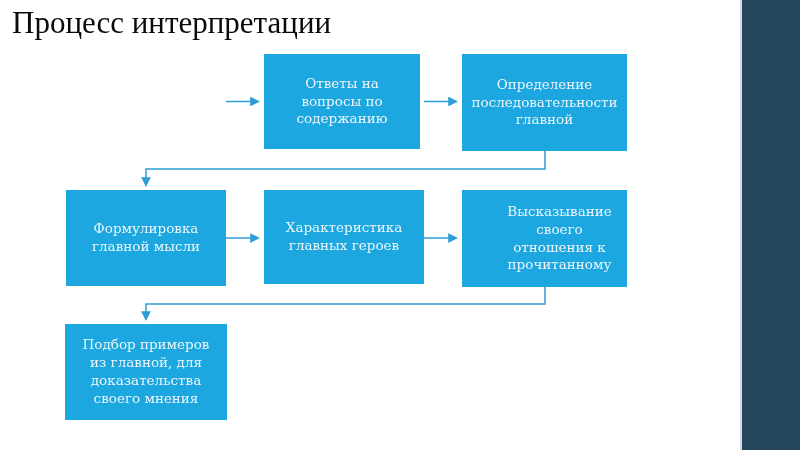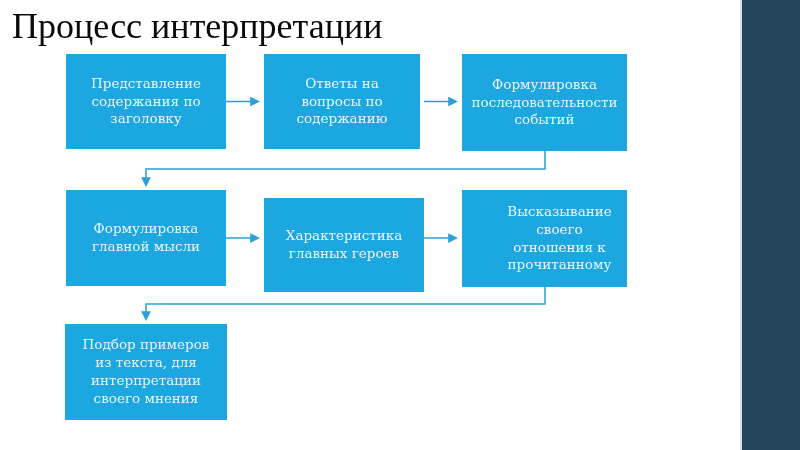--- a/index.html
+++ b/index.html
@@ -19,21 +19,21 @@
     height: 450px;
     background: var(--background);
     overflow: hidden;
     font-family: "Liberation Serif", serif;
   }
   .slide-title {
     position: absolute;
     left: 12px;
     top: 5px;
     font-family: "Liberation Serif", serif;
-    font-size: 36px;
+    font-size: 31px;
     font-weight: 400;
     color: var(--title-color);
     white-space: nowrap;
   }
   .flow-box {
     position: absolute;
     background: var(--box-fill);
     color: var(--box-text);
     font-family: "DejaVu Serif", serif;
     font-size: 13.5px;
@@ -43,21 +43,21 @@
     align-items: center;
     justify-content: center;
     padding: 6px 10px;
   }
   
   .b1 { left: 66px;  top: 54px;  width: 160px; height: 95px; }
   .b2 { left: 264px; top: 54px;  width: 156px; height: 95px; }
   .b3 { left: 462px; top: 54px;  width: 165px; height: 97px; }
   
   .b4 { left: 66px;  top: 190px; width: 160px; height: 96px; }
-  .b5 { left: 264px; top: 198px; width: 160px; height: 94px; }
+  .b5 { left: 264px; top: 190px; width: 160px; height: 94px; }
   .b6 { left: 462px; top: 190px; width: 165px; height: 97px; padding-left: 40px; }
   
   .b7 { left: 65px;  top: 324px; width: 162px; height: 96px; }
 
   .connectors {
     position: absolute;
     left: 0; top: 0;
     width: 800px; height: 450px;
     pointer-events: none;
   }
@@ -78,27 +78,26 @@
     border-left: 2px solid var(--sidebar-edge);
   }
 </style>
 </head>
 <body>
 
 <div class="slide">
 
   <h1 class="slide-title">Процесс интерпретации</h1>
 
-  <div class="flow-box b1">Представление содержания по заголовку</div>
   <div class="flow-box b2">Ответы на вопросы по содержанию</div>
-  <div class="flow-box b3">Формулировка последовательности событий</div>
+  <div class="flow-box b3">Определение последовательности главной</div>
   <div class="flow-box b4">Формулировка главной мысли</div>
   <div class="flow-box b5">Характеристика главных героев</div>
   <div class="flow-box b6">Высказывание своего отношения к прочитанному</div>
-  <div class="flow-box b7">Подбор примеров из текста, для интерпретации своего мнения</div>
+  <div class="flow-box b7">Подбор примеров из главной, для доказательства своего мнения</div>
 
   <svg class="connectors" viewBox="0 0 800 450" xmlns="http://www.w3.org/2000/svg">
     <defs>
       <marker id="arrow" viewBox="0 0 10 10" refX="8" refY="5" markerWidth="6.5" markerHeight="6.5" orient="auto-start-reverse">
         <path class="head" d="M0,0 L10,5 L0,10 z"></path>
       </marker>
     </defs>
     <path class="conn" d="M226,101.5 H258" marker-end="url(#arrow)"></path>
     <path class="conn" d="M424,101.5 H456" marker-end="url(#arrow)"></path>
     <path class="conn" d="M545,151 V169 H146 V185" marker-end="url(#arrow)"></path>

